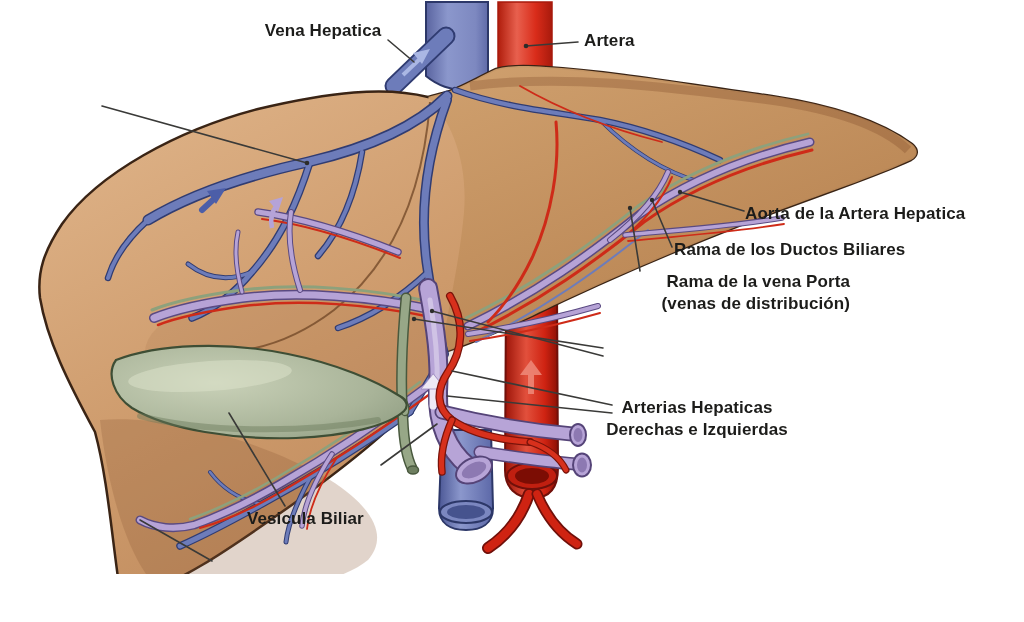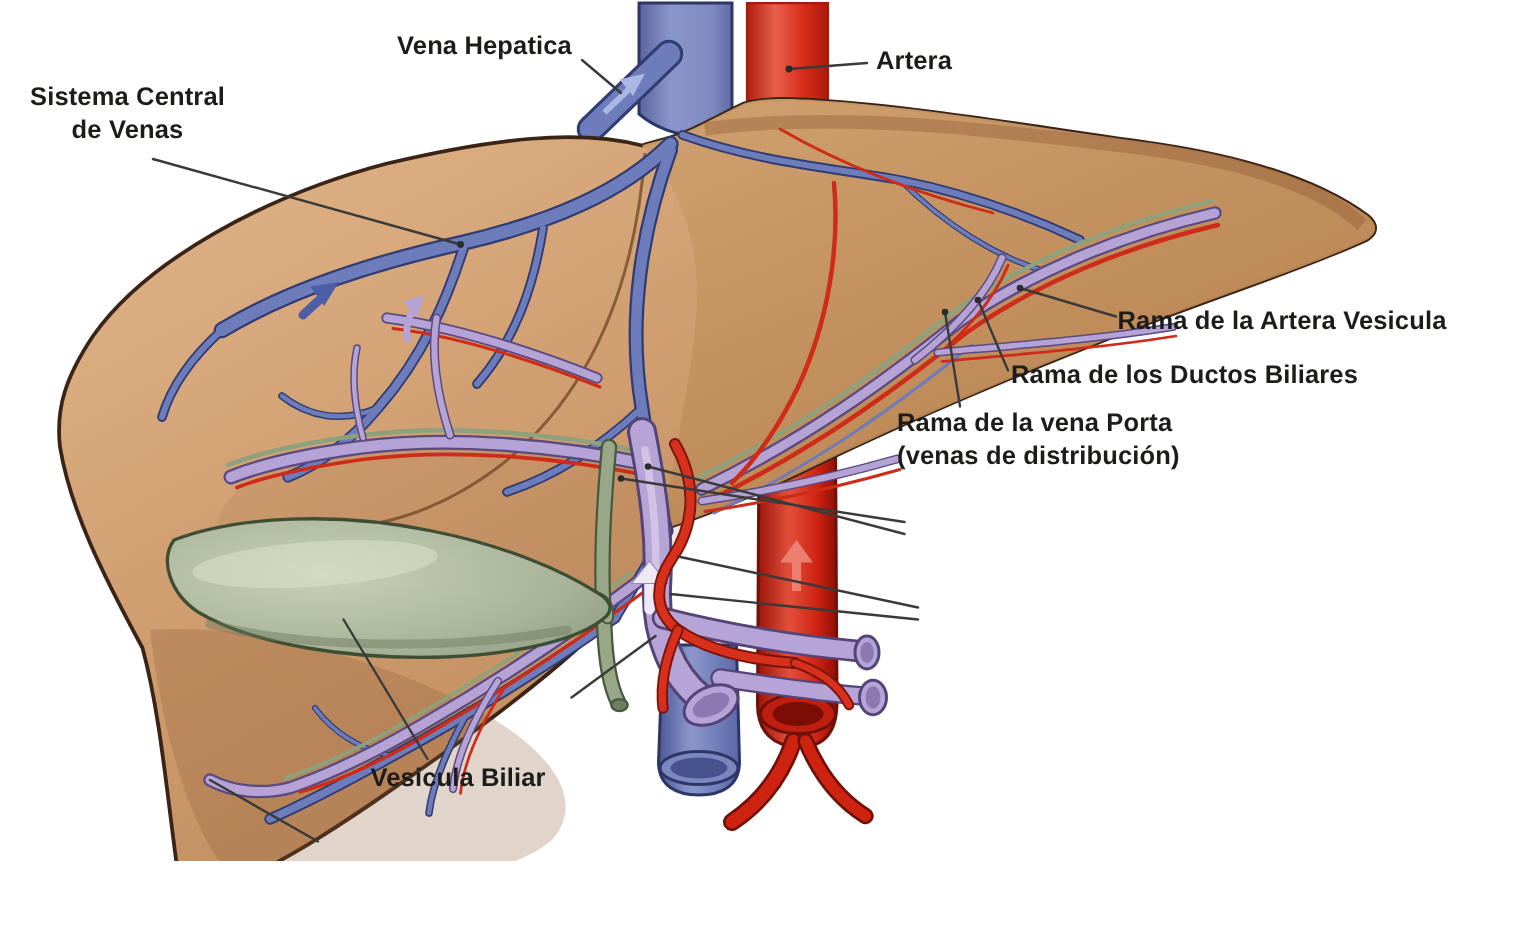--- a/index.html
+++ b/index.html
@@ -6,21 +6,21 @@
   .canvas{position:relative;width:1024px;height:574px;background:#ffffff;overflow:hidden;
           font-family:"Liberation Sans",sans-serif;}
   svg{position:absolute;left:0;top:0;}
   .lbl{position:absolute;font:700 17px/22px "Liberation Sans",sans-serif;color:#1c1c1a;
        white-space:pre-line;letter-spacing:0.1px;}
   .lbl-vena-hepatica{left:253px;top:20px;width:140px;text-align:center;}
   .lbl-aorta{left:584px;top:30px;}
   .lbl-sistema{left:10px;top:54px;width:150px;text-align:center;}
   .lbl-rama-artera{left:745px;top:203px;}
   .lbl-rama-ductos{left:674px;top:239px;}
-  .lbl-rama-vena-porta{left:598px;top:271px;width:252px;text-align:left;}
+  .lbl-rama-vena-porta{left:598px;top:271px;width:252px;text-align:right;}
   .lbl-ductos-hep{left:603px;top:337px;width:202px;text-align:center;}
   .lbl-arterias-hep{left:596px;top:397px;width:202px;text-align:center;}
   .lbl-vena-porta{left:328px;top:462px;width:60px;text-align:center;}
   .lbl-vesicula{left:247px;top:508px;text-align:right;}
   .lbl-portal{left:214px;top:556px;}
   .bottom-bar{position:absolute;top:617px;height:4px;}
   .seg1{left:0;width:188px;background:#d9d9d7;}
   .seg2{left:188px;width:262px;background:#e5e5e3;}
   .seg3{left:450px;width:574px;background:#dededc;}
 </style>
@@ -273,25 +273,25 @@
     <circle cx="680" cy="192" r="2.2"></circle>
         <circle cx="652" cy="200" r="2.2"></circle>
     <circle cx="630" cy="208" r="2.2"></circle>
         <circle cx="414" cy="319" r="2.2"></circle>
     <circle cx="432" cy="311" r="2.2"></circle>
   </g>
 </svg>
 
 <div class="lbl lbl-vena-hepatica">Vena Hepatica</div>
 <div class="lbl lbl-aorta">Artera</div>
-<div class="lbl lbl-sistema">Sistema Central
-de Venas</div>
-<div class="lbl lbl-rama-artera">Rama de la Artera Vesicula</div>
+<div class="lbl lbl-rama-artera">Aorta de la Artera Hepatica</div>
 <div class="lbl lbl-rama-ductos">Rama de los Ductos Biliares</div>
 <div class="lbl lbl-rama-vena-porta">Rama de la vena Porta
 (venas de distribución)</div>
+<div class="lbl lbl-arterias-hep">Arterias Hepaticas
+Derechas e Izquierdas</div>
 <div class="lbl lbl-vesicula">Vesicula Biliar</div>
 
 <div class="bottom-bar seg1"></div>
 <div class="bottom-bar seg2"></div>
 <div class="bottom-bar seg3"></div>
 
 </div>
 
 </body></html>

